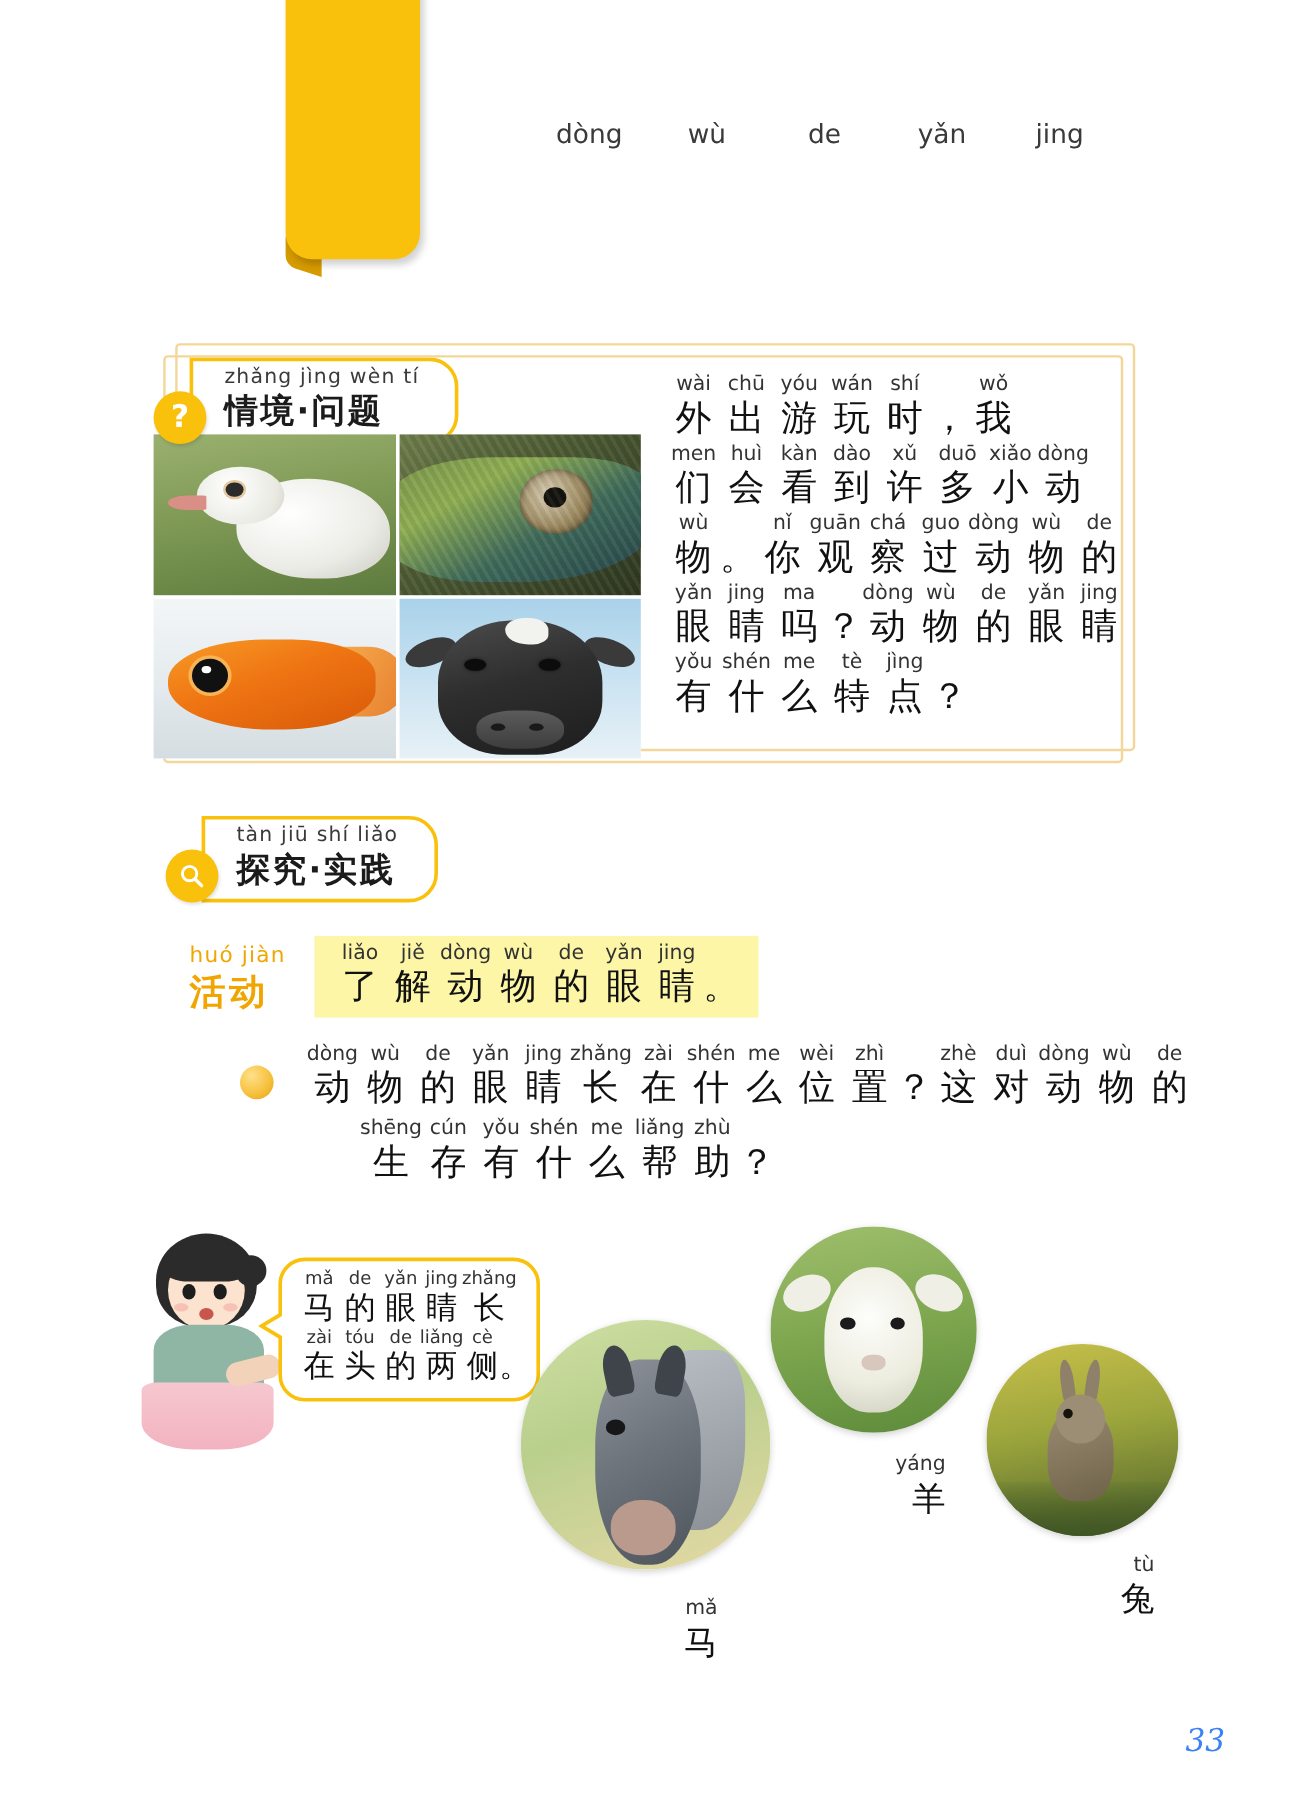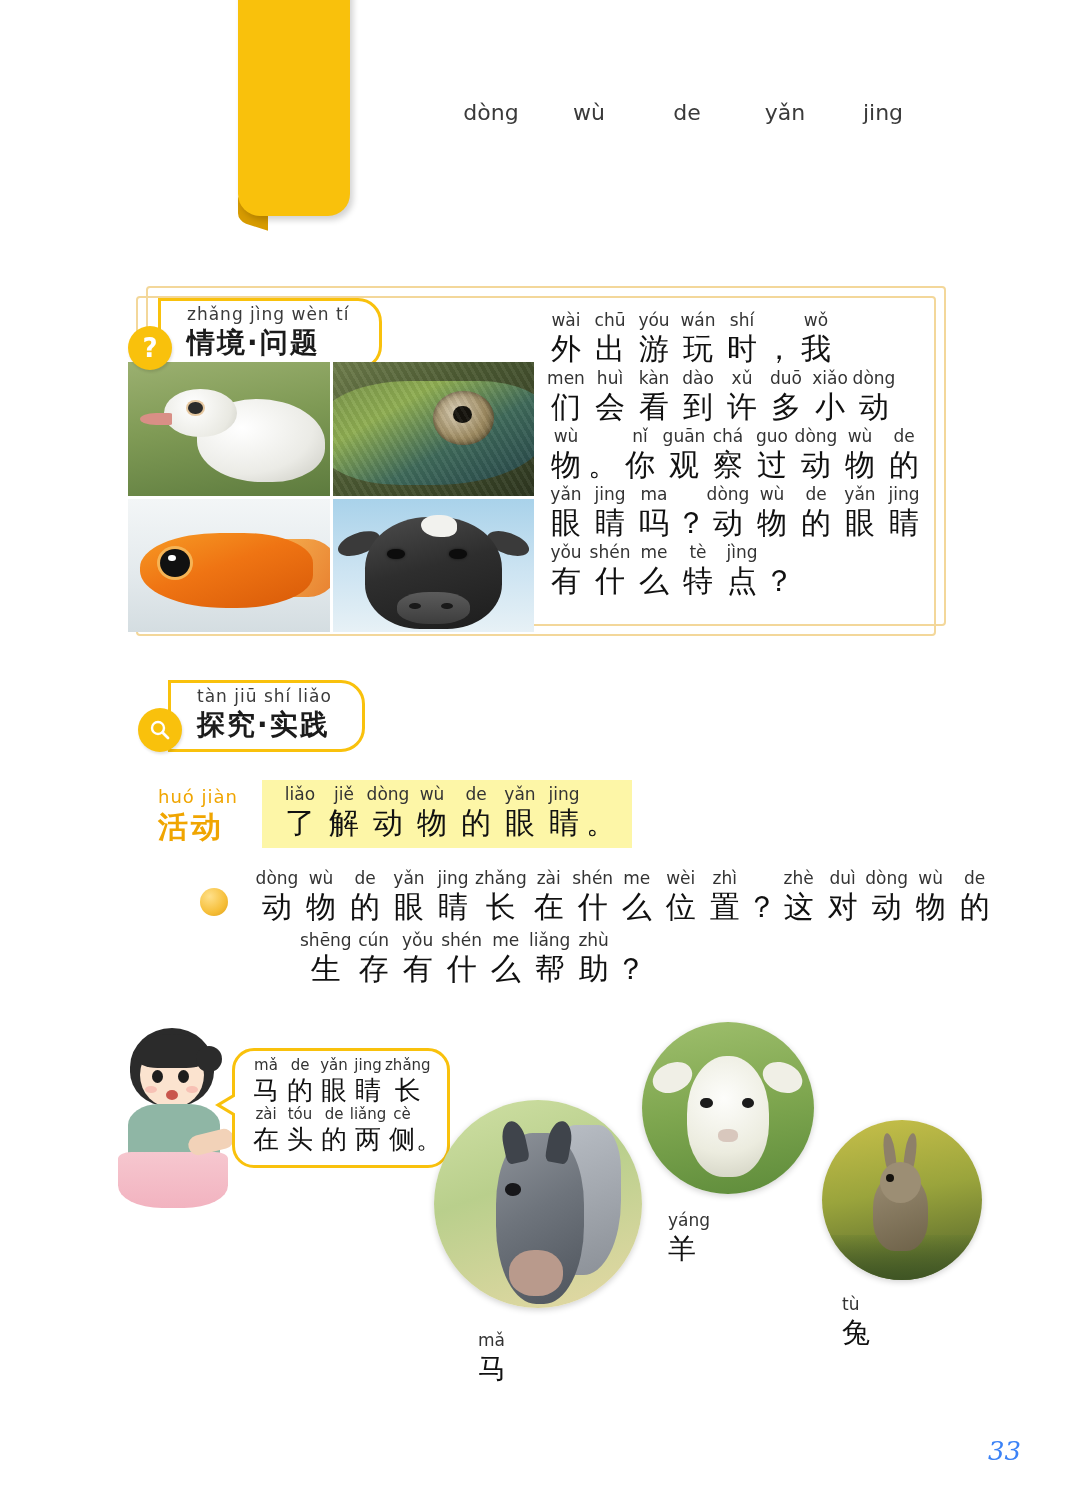--- a/index.html
+++ b/index.html
@@ -242,21 +242,21 @@
     white-space: nowrap;
   }
   .pchar .hz {
     font-size: 30px; color: #111; line-height: 38px;
     font-family: "DejaVu Sans", sans-serif;
     font-weight: 500;
   }
   .pchar.w { min-width: 44px; }
   .pchar.p { min-width: 26px; }   
 
-  .situation-text { left: 544px; top: 310px; }
+  .situation-text { left: 556px; top: 310px; }
 
   
   .activity-row { position: absolute; left: 158px; top: 780px; display:flex; align-items:flex-end; }
   .activity-label .py {
     font-size: 18px; color:#f0a500; letter-spacing:1px;
     font-family:"DejaVu Sans", sans-serif;
   }
   .activity-label .hz {
     font-size: 30px; color:#f0a500; font-weight: bold; letter-spacing:3px;
     font-family:"DejaVu Sans", sans-serif;
@@ -361,21 +361,21 @@
 
   
   .circle-photo {
     position: absolute;
     border-radius: 50%;
     overflow: hidden;
     box-shadow: 0 2px 6px rgba(0,0,0,0.18);
   }
   .cap {
     position: absolute;
-    text-align: left;
+    text-align: right;
     width: 120px;
   }
   .cap .py { font-size: 17px; color:#333; font-family:"DejaVu Sans", sans-serif; }
   .cap .hz { font-size: 28px; color:#111; font-family:"DejaVu Sans", sans-serif; }
 
   
   .c-horse { left: 434px; top: 1100px; width: 208px; height: 208px; }
   .c-horse .bg { position:absolute; inset:0; background: linear-gradient(160deg,#cfe0a4 0%,#b9cf8c 40%,#e6d9a6 100%); }
   .c-horse .head {
     position:absolute; left:30%; top:16%; width:42%; height:82%;

